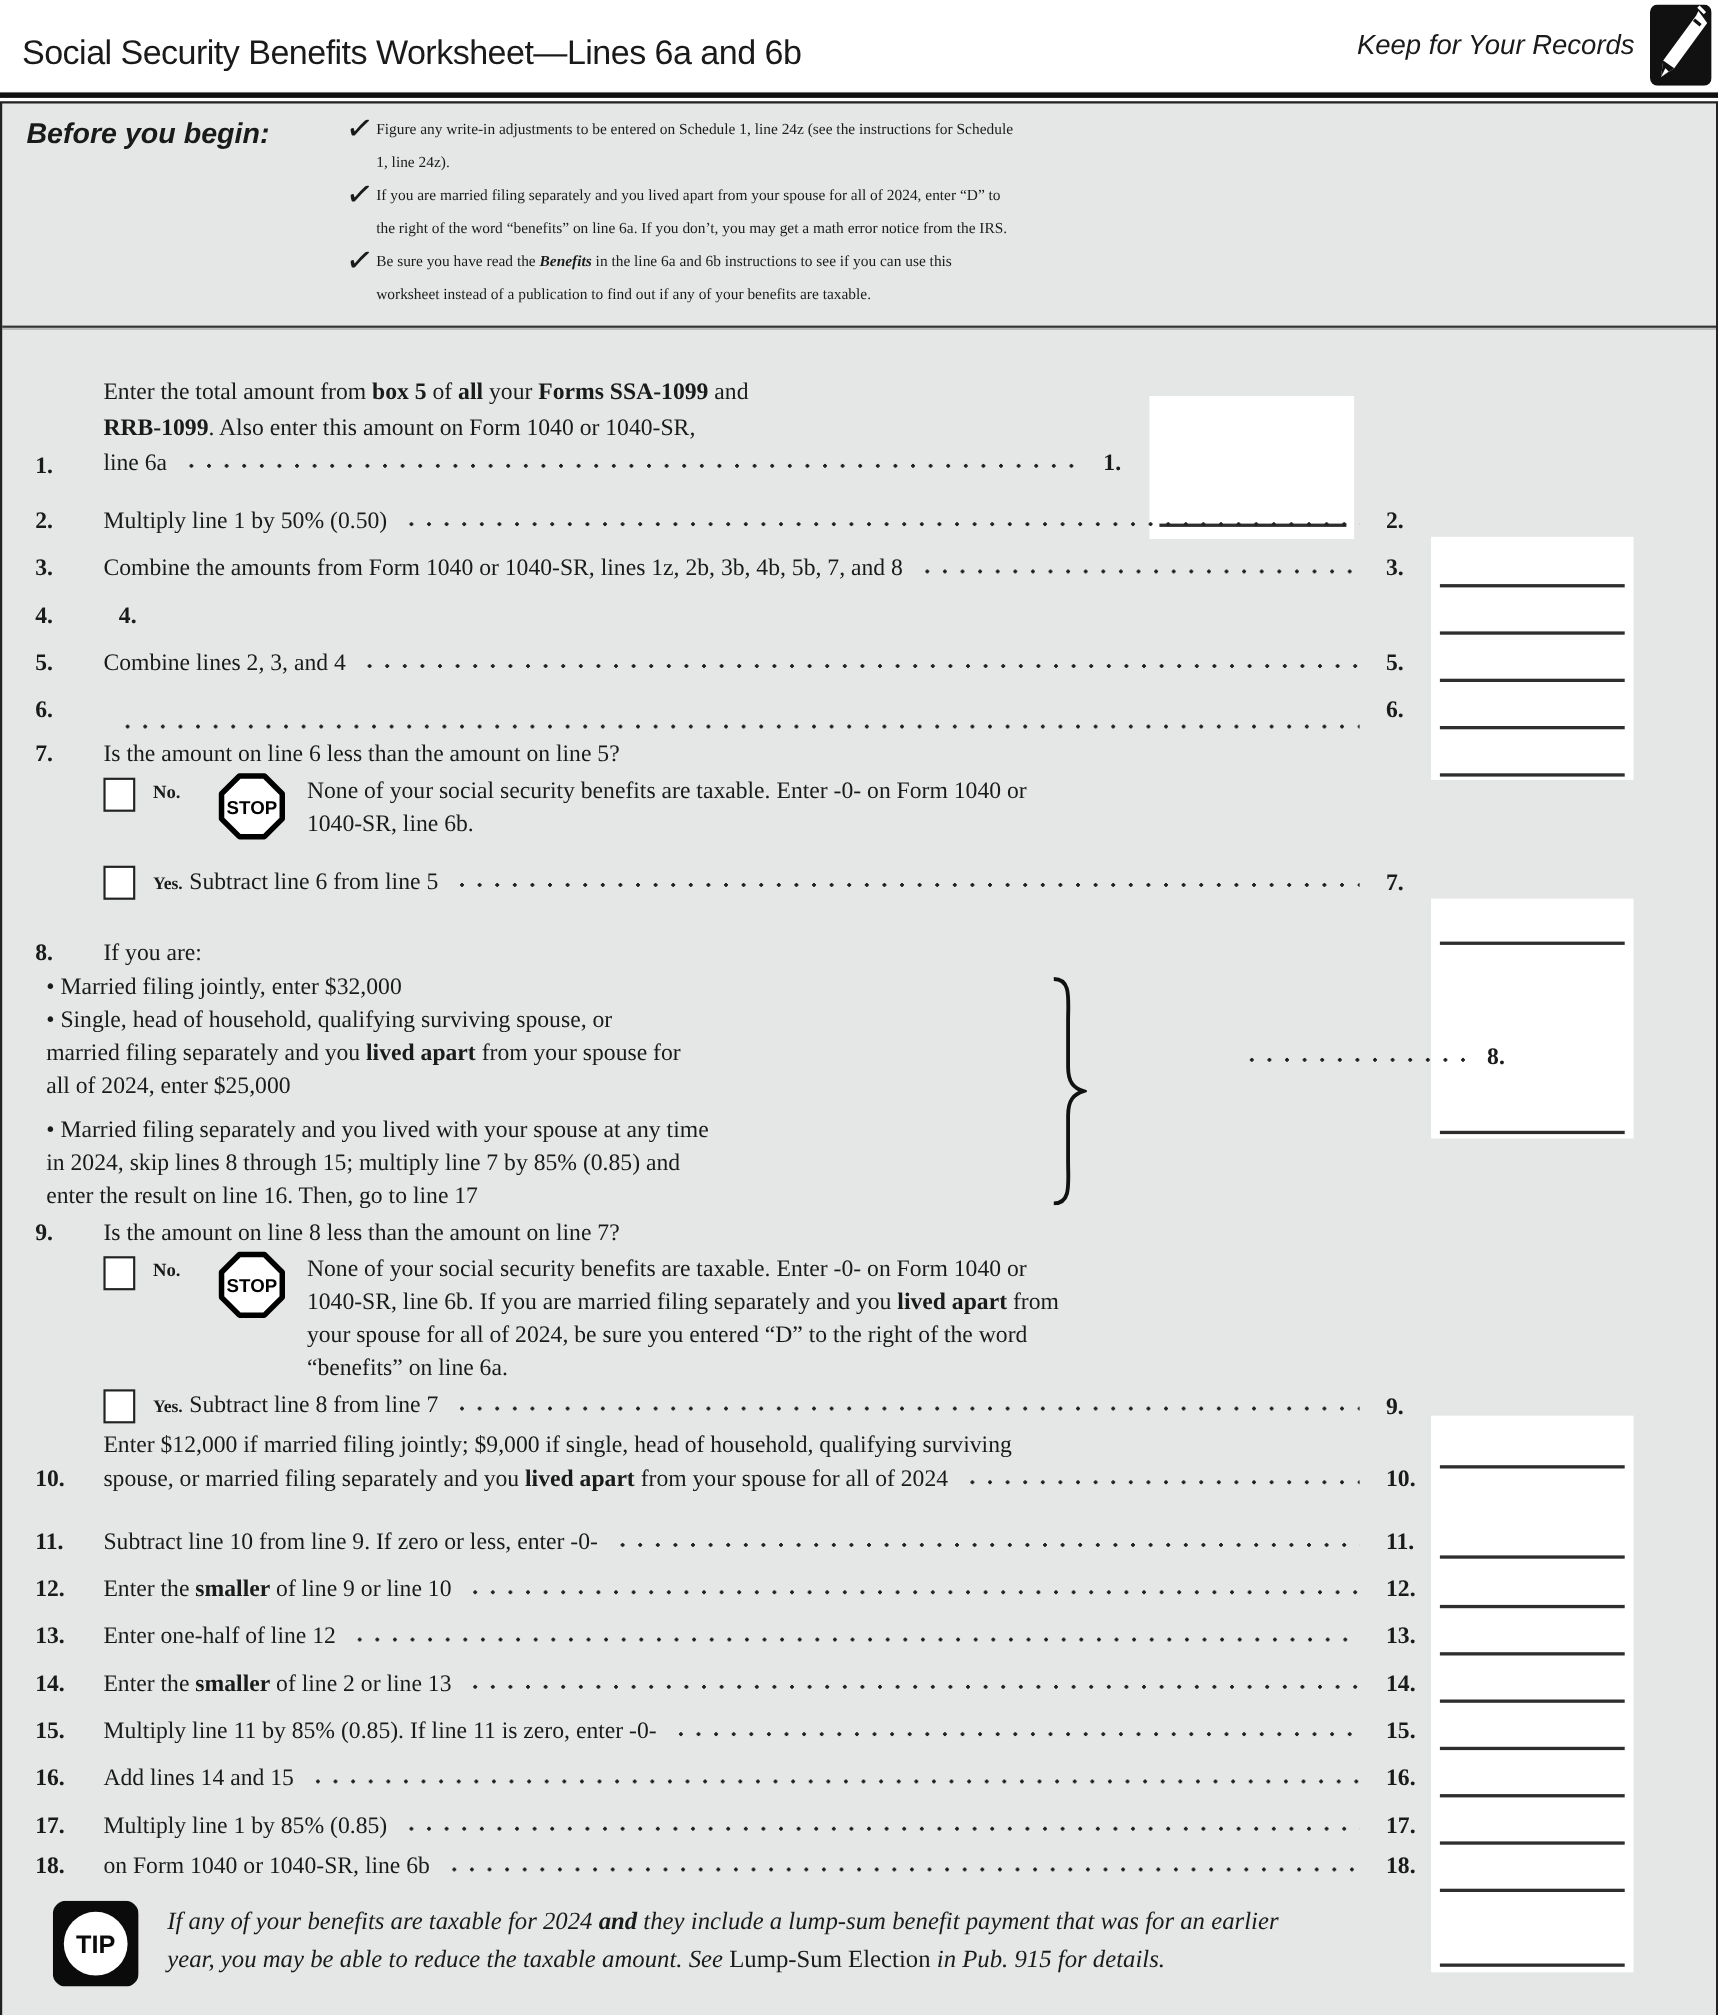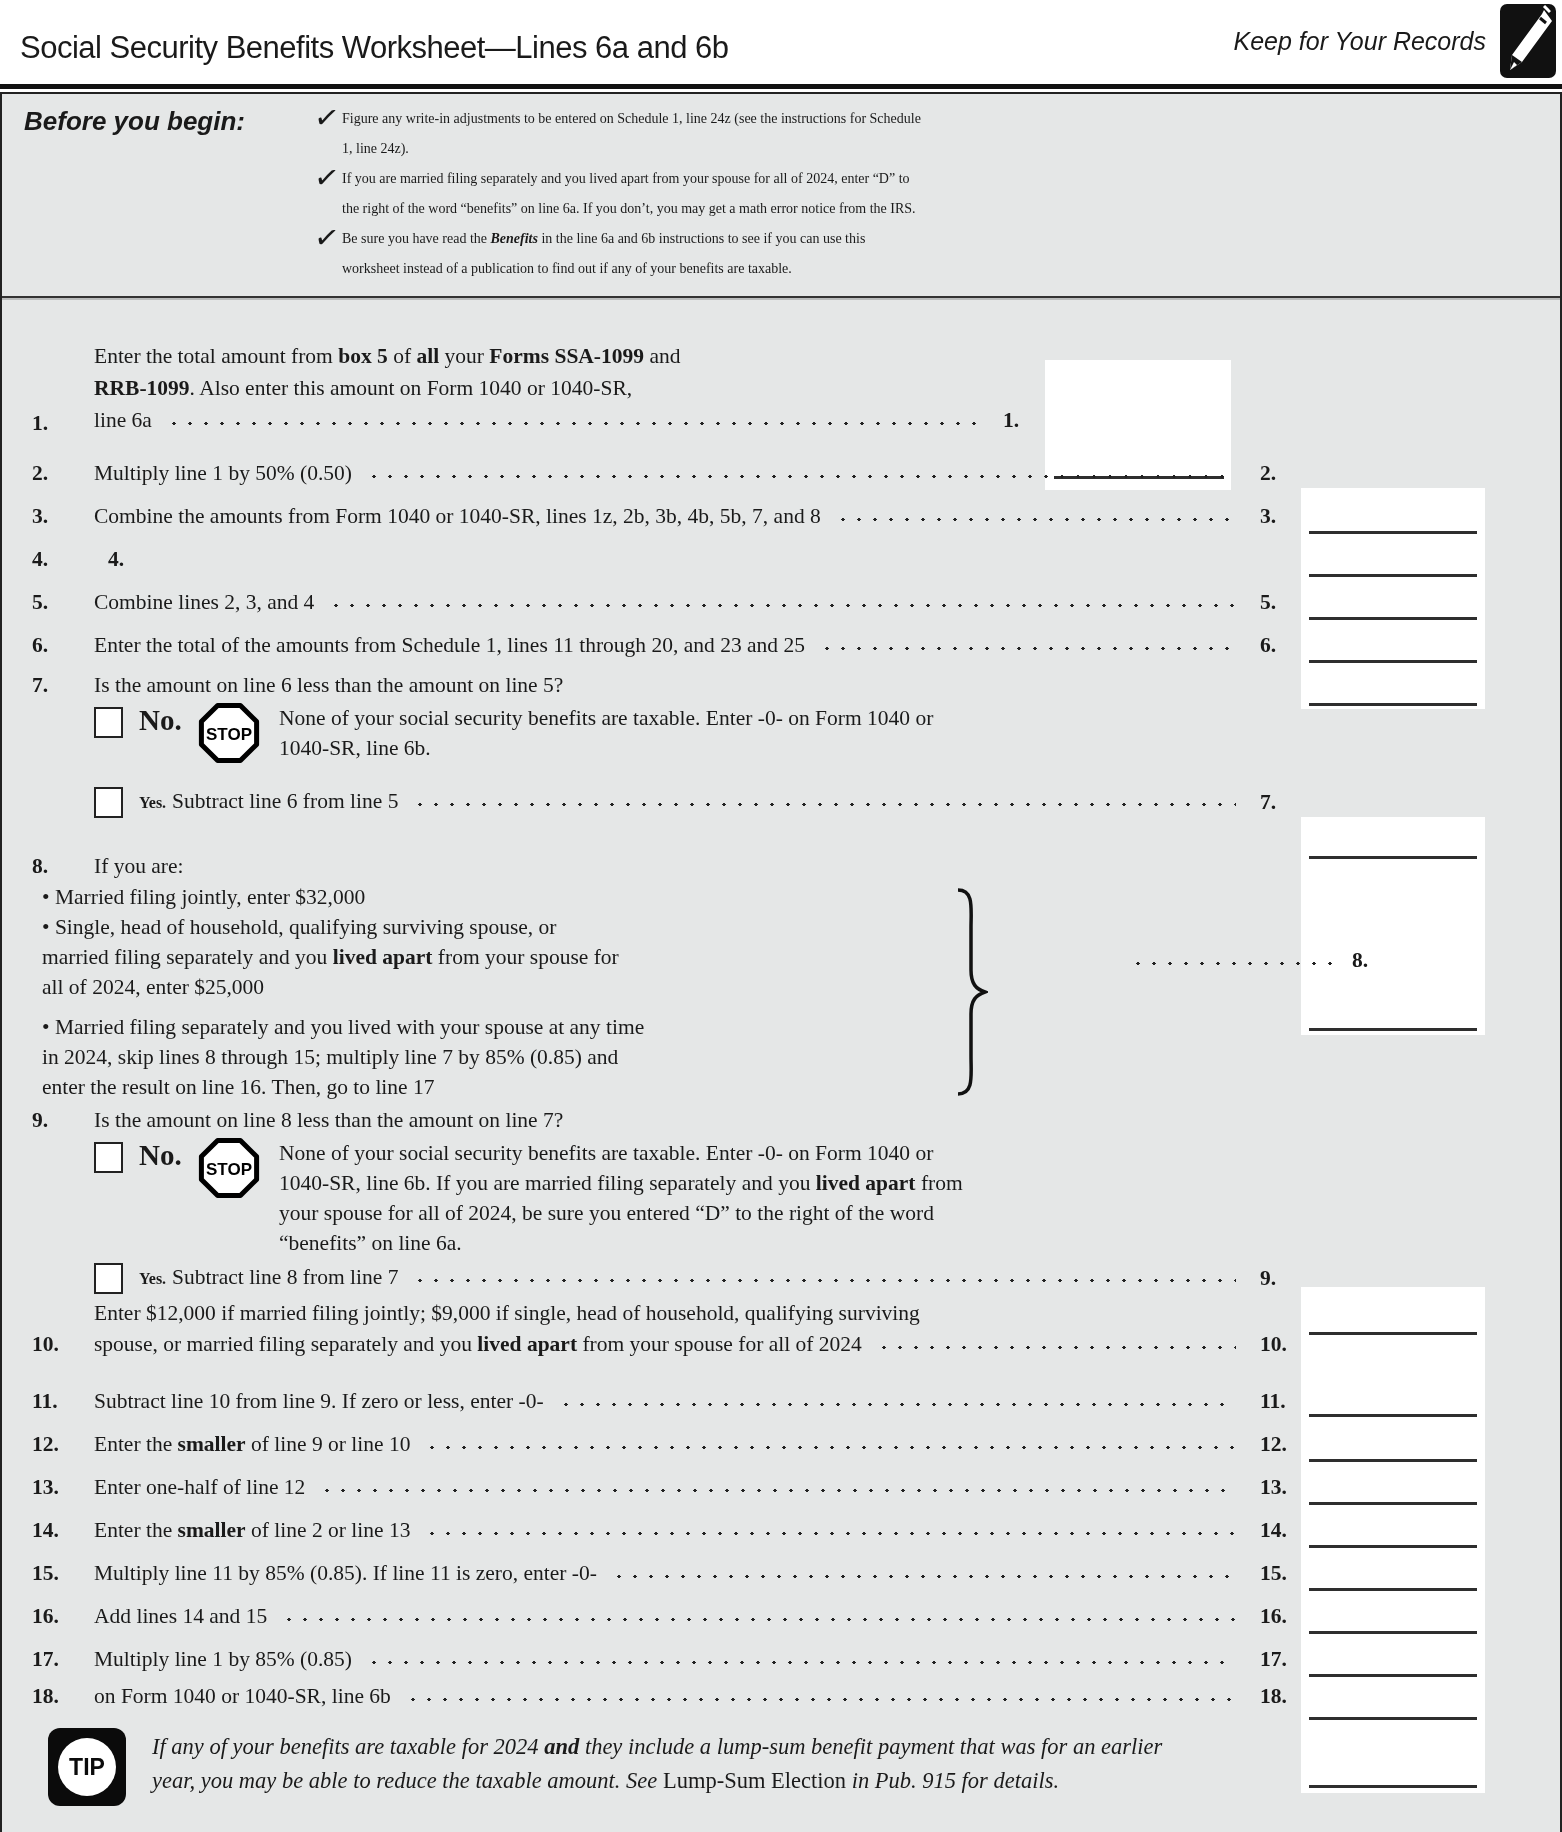--- a/index.html
+++ b/index.html
@@ -45,21 +45,21 @@
   
   .row1{grid-template-columns:70px 895px 55px 1fr;margin-top:42px;}
   .row1 .txt div{line-height:32px;}
   .row1 .rlabel{line-height:32px;}
 
   .mt16{margin-top:16px;}
 
   
   .opt{display:flex;align-items:flex-start;}
   .cb{width:25px;height:27px;background:#fff;border:2.5px solid #222;flex:none;margin:4px 0 0 0;cursor:pointer;}
-  .optword{font-weight:bold;font-size:29px;width:56px;flex:none;margin-left:16px;line-height:34px;}
+  .optword{font-weight:bold;font-size:17px;width:56px;flex:none;margin-left:16px;line-height:34px;}
   .stop{flex:none;margin:-2px 18px 0 2px;}
   .opttext{font-size:21.5px;line-height:30px;}
   .no7{height:79px;}
   .yesrow{height:40px;align-items:center;}
   .yesrow .cb{margin-top:0;}
   .yesflex{display:flex;align-items:baseline;width:100%;}
   .yesword{font-weight:bold;margin:0 6px 0 16px;}
   .ylh{line-height:40px;}
 
   .spacer28{height:28px;}
@@ -206,21 +206,20 @@
         <div class="txt flexline">
             <span><span>Combine lines 2, 3, and 4</span></span>
             <span class="lead"></span>
           </div>
         <div class="rlabel">5.</div>
           <div></div>
       </div>
       <div class="row oneline">
         <div class="num">6.</div>
         <div class="txt flexline">
-            <span><span>Enter the total of the amounts from Schedule 1, lines 11 through 20, and 23 and 25</span></span>
             <span class="lead"></span>
           </div>
         <div class="rlabel">6.</div>
           <div></div>
       </div>
 
       <div class="row qrow">
         <div class="num">7.</div>
         <div class="txt"><span>Is the amount on line 6 less than the amount on line 5?</span></div>
         <div></div>

